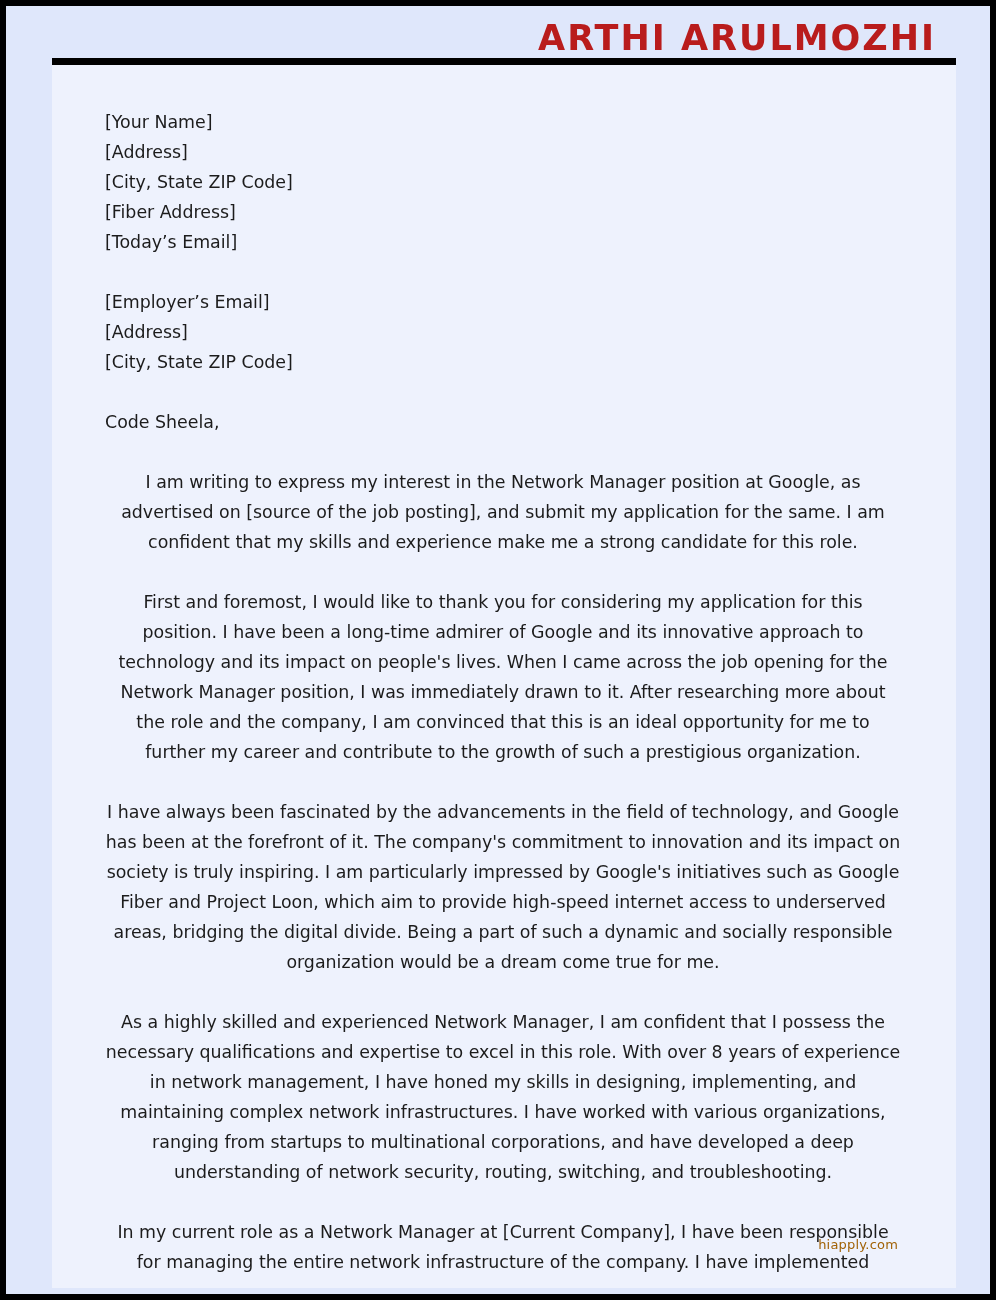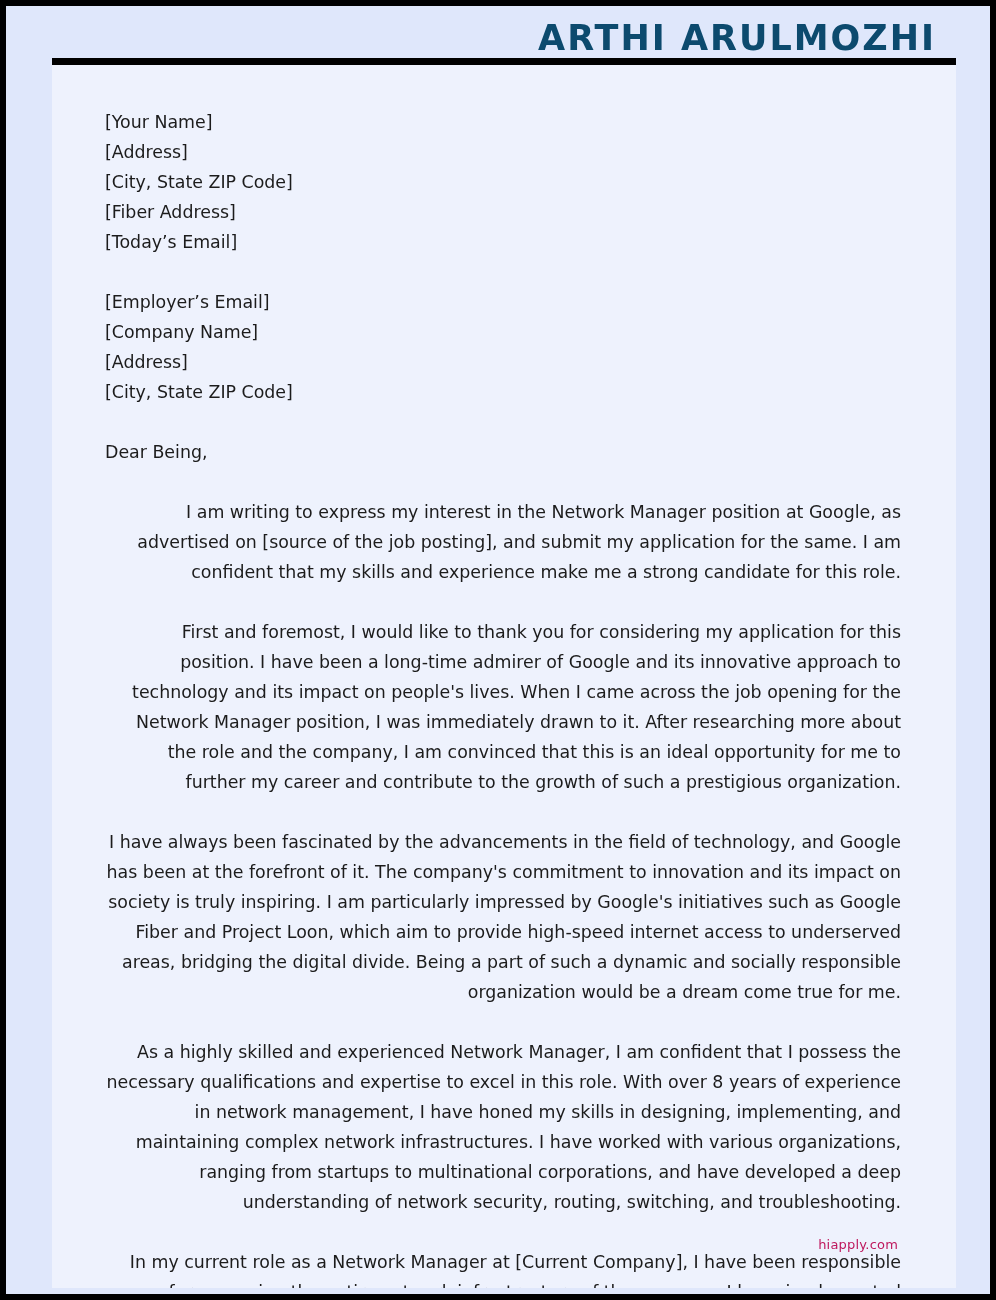--- a/index.html
+++ b/index.html
@@ -35,21 +35,21 @@
     align-items: flex-end;
     justify-content: flex-end;
     padding-right: 48px;
     box-sizing: border-box;
   }
   .header-name {
     font-family: "DejaVu Sans", sans-serif;
     font-size: 35px;
     letter-spacing: 2px;
     font-weight: bold;
-    color: #0c4a6e;
+    color: #b91c1c;
     line-height: 1;
     padding-bottom: 2px;
   }
   .header-rule {
     position: absolute;
     left: 46px;
     top: 52px;
     width: 904px;
     height: 7px;
     background: #000000;
@@ -75,29 +75,29 @@
     color: #1c1c1c;
   }
   .letter .block {
     margin: 0 0 30px 0;
   }
   .letter .line {
     white-space: pre-wrap;
   }
   .letter p {
     margin: 0 0 30px 0;
-    text-align: right;
+    text-align: center;
   }
   .watermark {
     position: absolute;
     right: 58px;
     bottom: 36px;
     font-family: "DejaVu Sans", sans-serif;
     font-size: 13px;
-    color: #be185d;
+    color: #a16207;
     letter-spacing: 0.2px;
   }
 </style>
 </head>
 <body>
 
 <div class="page">
 
   <div class="header">
     <div class="header-name">ARTHI ARULMOZHI</div>
@@ -110,27 +110,26 @@
       <div class="block">
         <div class="line">[Your Name]</div>
         <div class="line">[Address]</div>
         <div class="line">[City, State ZIP Code]</div>
         <div class="line">[Fiber Address]</div>
         <div class="line">[Today’s Email]</div>
       </div>
 
       <div class="block">
         <div class="line">[Employer’s Email]</div>
-        <div class="line">[Company Name]</div>
         <div class="line">[Address]</div>
         <div class="line">[City, State ZIP Code]</div>
       </div>
 
       <div class="block">
-        <div class="line">Dear Being,</div>
+        <div class="line">Code Sheela,</div>
       </div>
 
       <p>I am writing to express my interest in the Network Manager position at Google, as advertised on [source of the job posting], and submit my application for the same. I am confident that my skills and experience make me a strong candidate for this role.</p>
       <p>First and foremost, I would like to thank you for considering my application for this position. I have been a long-time admirer of Google and its innovative approach to technology and its impact on people's lives. When I came across the job opening for the Network Manager position, I was immediately drawn to it. After researching more about the role and the company, I am convinced that this is an ideal opportunity for me to further my career and contribute to the growth of such a prestigious organization.</p>
       <p>I have always been fascinated by the advancements in the field of technology, and Google has been at the forefront of it. The company's commitment to innovation and its impact on society is truly inspiring. I am particularly impressed by Google's initiatives such as Google Fiber and Project Loon, which aim to provide high-speed internet access to underserved areas, bridging the digital divide. Being a part of such a dynamic and socially responsible organization would be a dream come true for me.</p>
       <p>As a highly skilled and experienced Network Manager, I am confident that I possess the necessary qualifications and expertise to excel in this role. With over 8 years of experience in network management, I have honed my skills in designing, implementing, and maintaining complex network infrastructures. I have worked with various organizations, ranging from startups to multinational corporations, and have developed a deep understanding of network security, routing, switching, and troubleshooting.</p>
       <p>In my current role as a Network Manager at [Current Company], I have been responsible for managing the entire network infrastructure of the company. I have implemented</p>
 
     </div>
 

